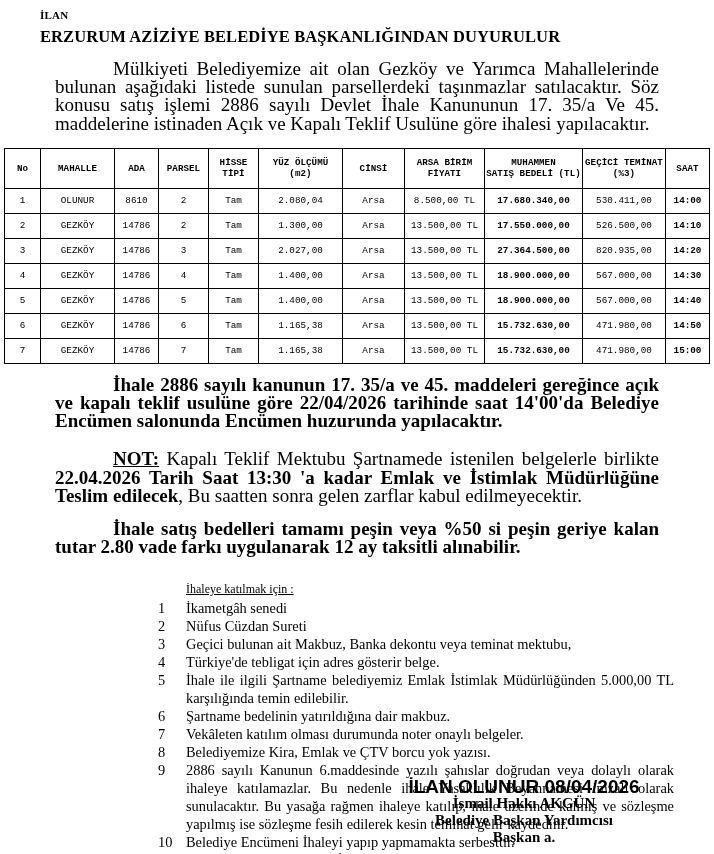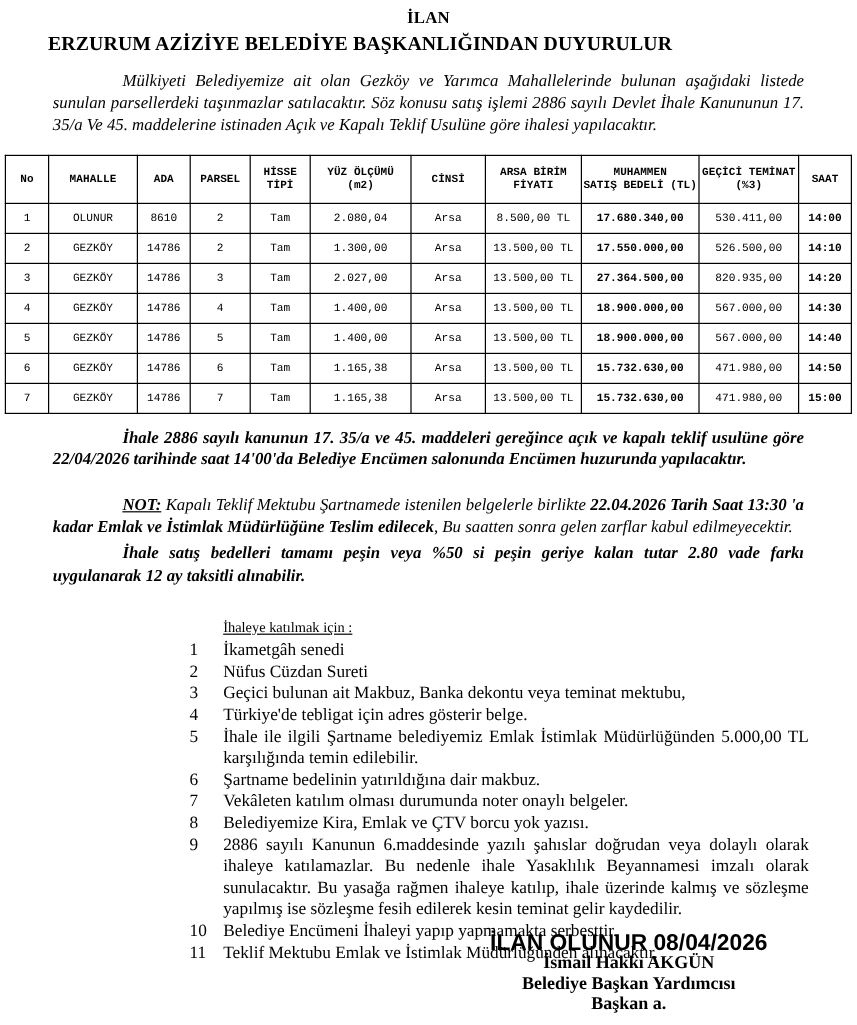--- a/index.html
+++ b/index.html
@@ -19,43 +19,41 @@
   }
   .page {
     width: 714px;
     height: 854px;
     padding: 6px 40px 0 40px;
     position: relative;
   }
 
   
   .title-main {
-    text-align: center;
-    font-weight: bold;
-    font-size: 14px;
+    font-weight: bold;
+    font-size: 11px;
     line-height: 19px;
     letter-spacing: 0.2px;
   }
   .title-sub {
     text-align: left;
     font-weight: bold;
     font-size: 16.5px;
     line-height: 22px;
     letter-spacing: 0.1px;
     margin-top: 1px;
   }
 
   
   .para {
-    font-size: 14px;
+    font-size: 19px;
     line-height: 18.2px;
     text-align: justify;
     text-justify: inter-word;
-    margin: 4px;
-    font-style: italic;
+    margin: 15px;
   }
   .para.intro {
     margin-top: 12px;
     text-indent: 58px;
   }
   .para.ihale-para {
     margin-top: 12px;
     text-indent: 58px;
     font-weight: bold;
   }

